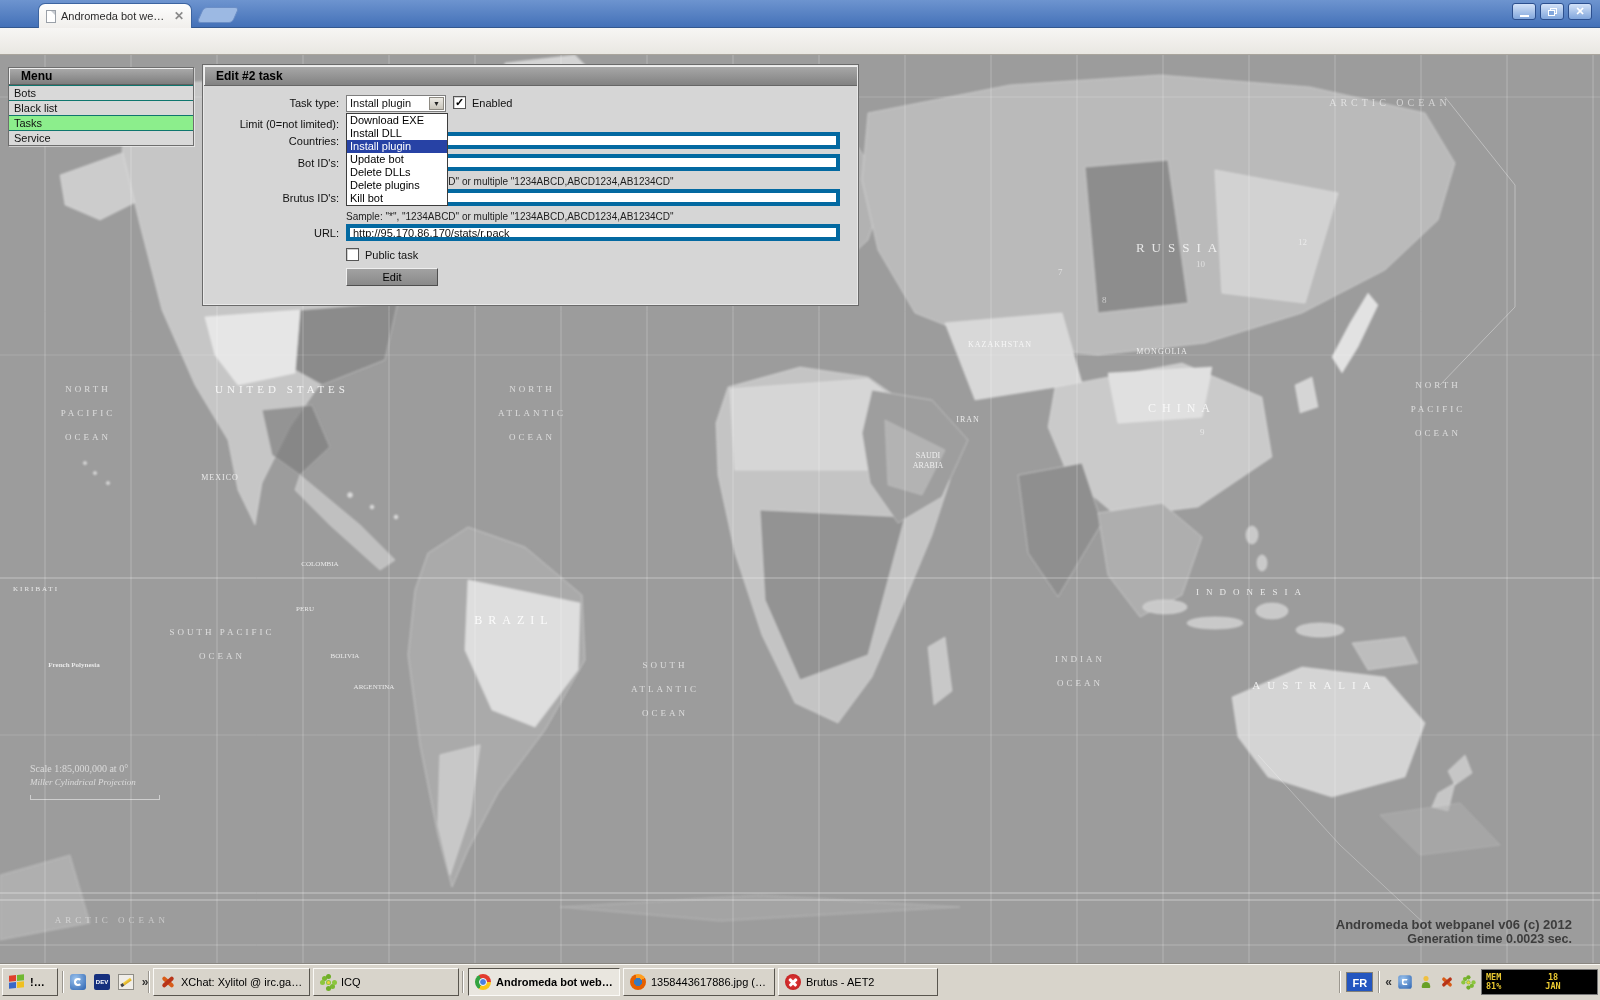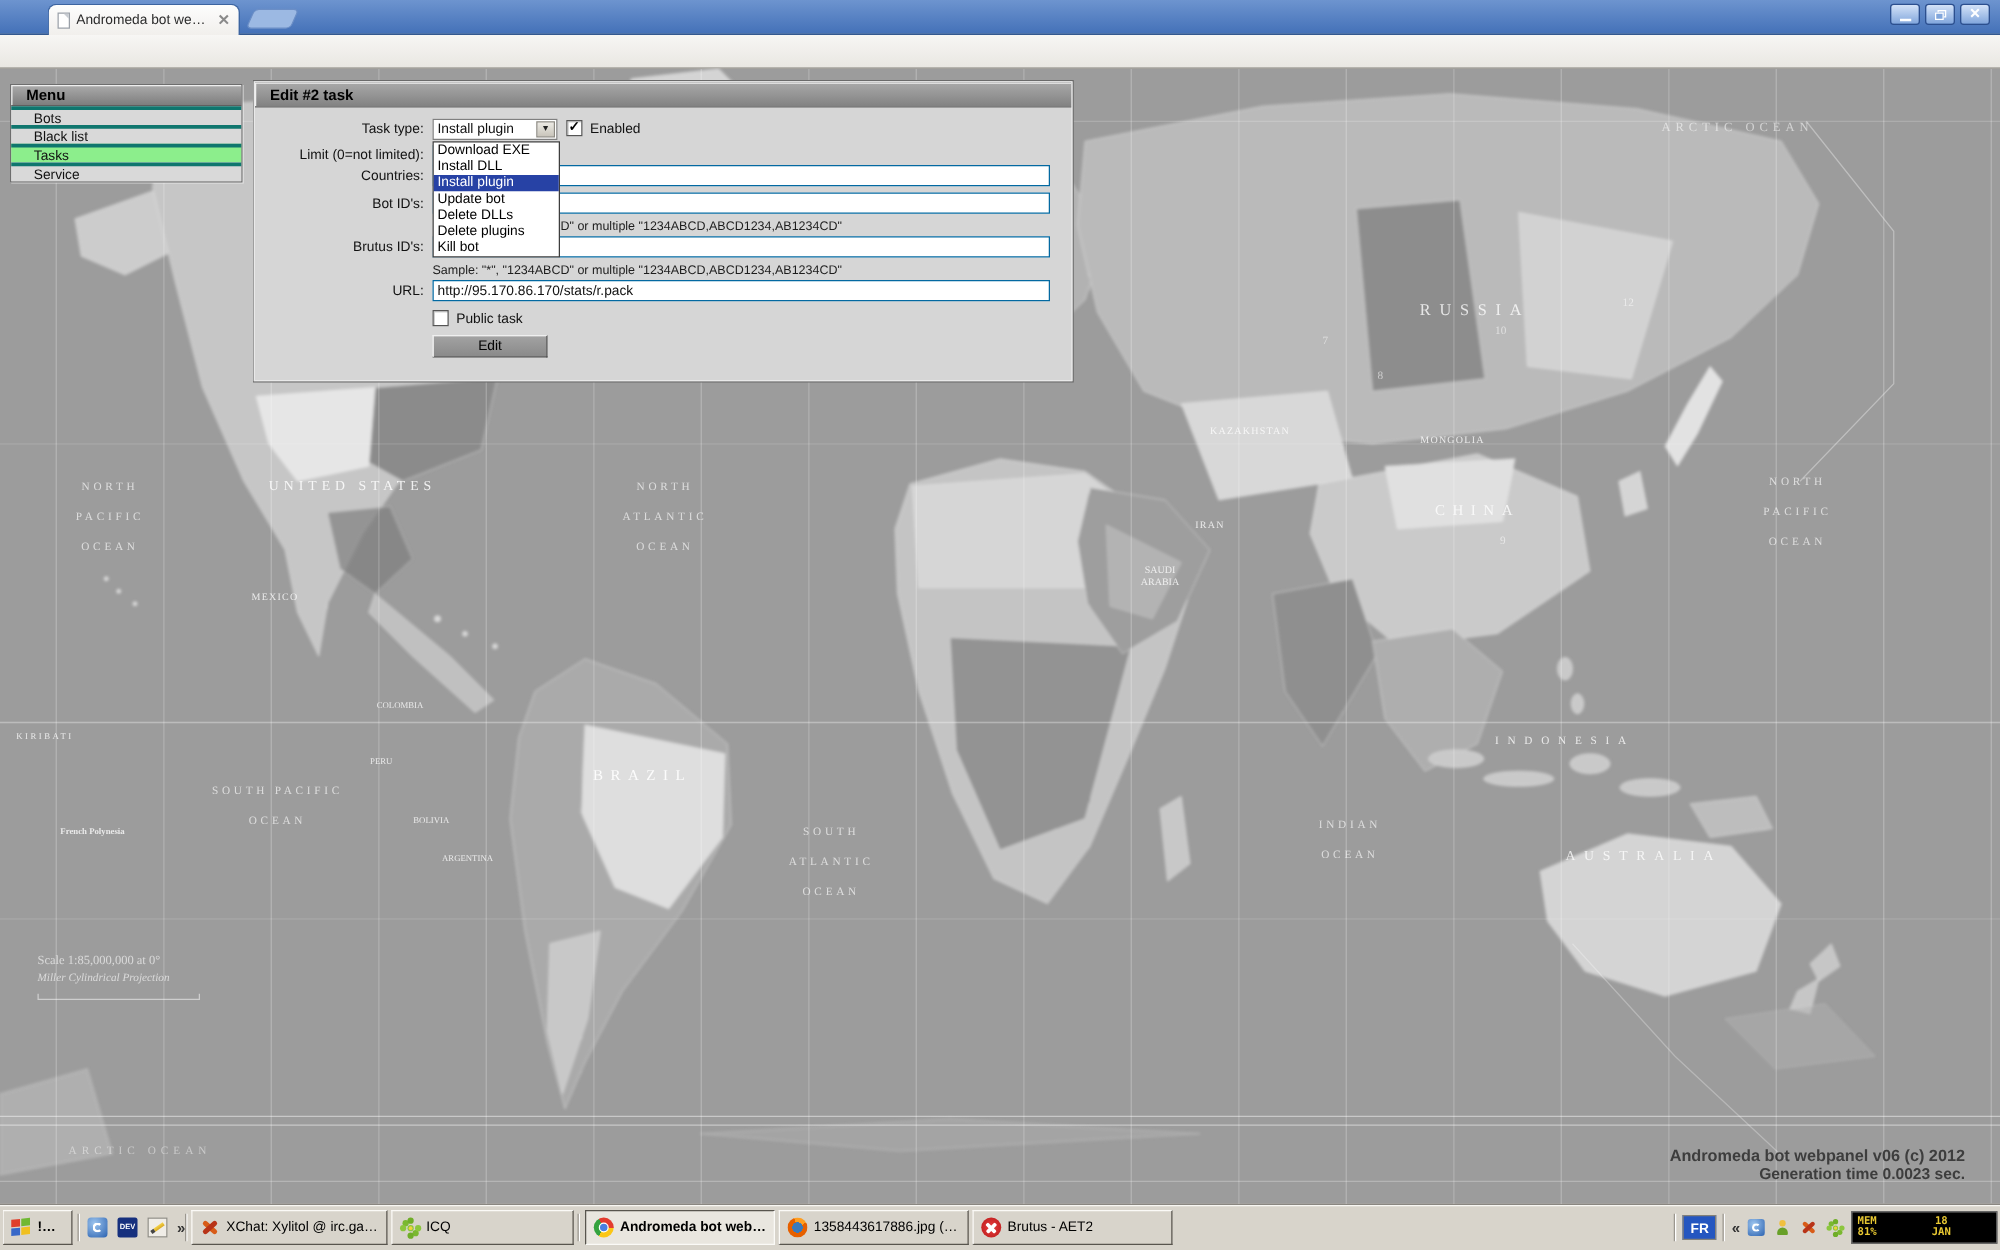--- a/index.html
+++ b/index.html
@@ -50,34 +50,34 @@
     white-space:pre-line; text-align:center; transform:translateX(-50%); }
   .ocean3 { font-size:9px; letter-spacing:3px; line-height:24px; color:rgba(255,255,255,0.65); }
   .tzd { position:absolute; font-size:9px; color:rgba(255,255,255,0.55); font-family:"Liberation Serif",serif; }
 
   
   .sb-box { position:absolute; left:8px; width:186px; background:#d9d9d9;
     border:1px solid #6e6e6e; box-shadow:1px 1px 0 rgba(255,255,255,0.5); }
   .sb-head { height:17px; line-height:17px; padding-left:12px; font-size:12px; font-weight:bold; color:#000;
     background:linear-gradient(#ababab,#7e7e7e); border-bottom:1px solid #5f5f5f;
     box-shadow:inset 1px 1px 0 #eeeeee; }
-  .sb-item { height:15px; line-height:15px; padding-left:18px; font-size:11px; color:#111;
-    background:#d9d9d9; border-top:3px solid #0f766e; }
+  .sb-item { height:15px; line-height:15px; padding-left:5px; font-size:11px; color:#111;
+    background:#d9d9d9; border-top:1px solid #0f766e; }
   .sb-item:first-of-type { border-top:none; }
   .sb-item.active { background:#8cee8c; }
 
   
   #panel { position:absolute; left:203px; top:10px; width:655px; height:240px; background:#d6d6d6;
     border:1px solid #e9e9e9; box-shadow:0 0 0 1px #6a6a6a; }
   .p-head { height:20px; line-height:20px; padding-left:12px; font-size:12px; font-weight:bold; color:#000;
     background:linear-gradient(#a9a9a9,#828282); border-bottom:1px solid #666;
     box-shadow:inset 1px 1px 0 #efefef; }
   .p-body { position:relative; height:218px; font-size:11px; color:#111; }
   .flabel { position:absolute; left:0; width:135px; text-align:right; }
-  .tinput { position:absolute; height:17px; border:1px solid #0369a1; background:#fff;
+  .tinput { position:absolute; height:17px; border:4px solid #0369a1; background:#fff;
     font-family:"Liberation Sans",sans-serif; font-size:11px; padding:0 3px; color:#111; }
   .samp { position:absolute; left:142px; font-size:10px; color:#1d1d1d; }
   .cb { position:absolute; width:13px; height:13px; background:#fff; border:1px solid #555;
     box-shadow:inset 1px 1px 0 #cfcfcf; font-size:11px; font-weight:bold; line-height:11px; text-align:center; color:#000; }
   .selbox { position:absolute; left:142px; top:9px; width:100px; height:17px; background:#fff;
     border:1px solid #7f7f7f; font-size:11px; line-height:15px; padding-left:3px; }
   .selarrow { position:absolute; right:1px; top:1px; width:15px; height:13px;
     background:linear-gradient(#eceae4,#c9c5bb); border:1px solid #8d8a82;
     font-size:7px; text-align:center; line-height:12px; color:#222; }
   #dropdown { position:absolute; left:142px; top:27px; width:102px; background:#fff;

